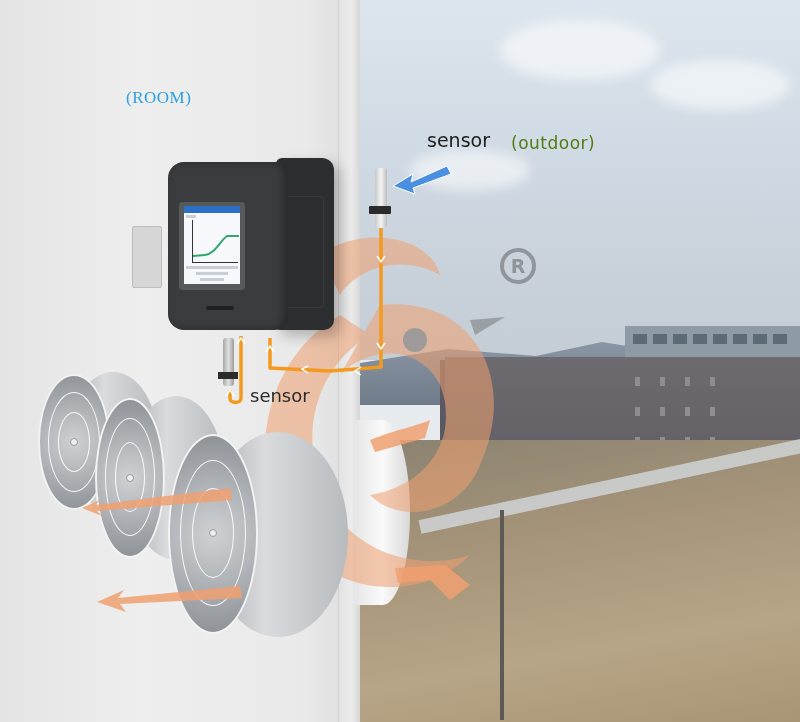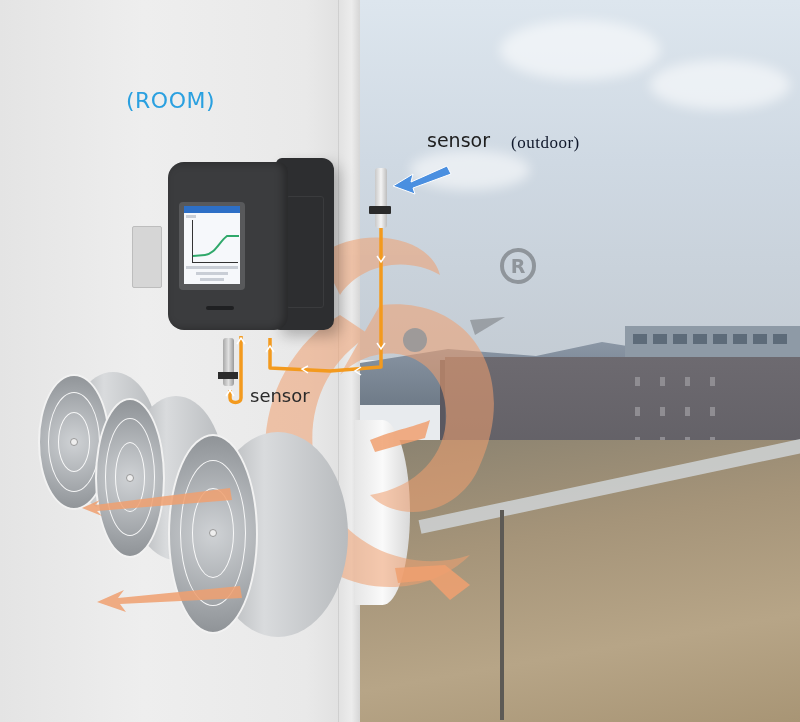--- a/index.html
+++ b/index.html
@@ -67,22 +67,22 @@
     .fan { position: absolute; }
     .fan-housing { position: absolute; border-radius: 50%; background: linear-gradient(90deg, #a8abae, #d9dbdd 40%, #b8bbbe); }
     .fan-face { position: absolute; border-radius: 50%; background: radial-gradient(circle, #cfd2d5 0%, #9ea2a6 70%, #8a8e92 100%); border: 2px solid #f2f2f2; }
     .fan-ring { position: absolute; border-radius: 50%; border: 1.5px solid rgba(255,255,255,0.9); }
     .fan-hub { position: absolute; width: 8px; height: 8px; border-radius: 50%; background: #eee; border: 1px solid #999; }
     .ext-fan { position: absolute; left: 355px; top: 420px; width: 55px; height: 185px; background: linear-gradient(90deg, #e6e6e6, #fafafa 50%, #d8d8d8);
       border-radius: 0 50% 50% 0 / 0 50% 50% 0; }
 
     
     .label { position: absolute; white-space: nowrap; }
-    .label-room { left: 126px; top: 88px; font-size: 22px; color: #2aa0e0; letter-spacing: 0.5px; }
-    .label-outdoor { left: 511px; top: 133px; font-size: 17px; color: #0f172a; letter-spacing: 0.5px; font-family: Liberation Serif, serif; }
+    .label-room { left: 126px; top: 88px; font-size: 17px; color: #2aa0e0; letter-spacing: 0.5px; font-family: Liberation Serif, serif; }
+    .label-outdoor { left: 511px; top: 133px; font-size: 17px; color: #4d7c0f; letter-spacing: 0.5px; }
     .label-sensor-out { left: 427px; top: 129px; font-size: 19px; color: #1e1e1e; }
     .label-sensor-in { left: 250px; top: 385px; font-size: 18px; color: #2a2a2a; }
     .registered { position: absolute; left: 500px; top: 248px; width: 36px; height: 36px; border: 4px solid #8f959b; border-radius: 50%;
       color: #8f959b; font-size: 19px; font-weight: bold; text-align: center; line-height: 28px; }
     .pointer-arrow { position: absolute; left: 385px; top: 160px; width: 70px; height: 40px; }
   </style>
 </head>
 <body>
 
 <div class="stage">

